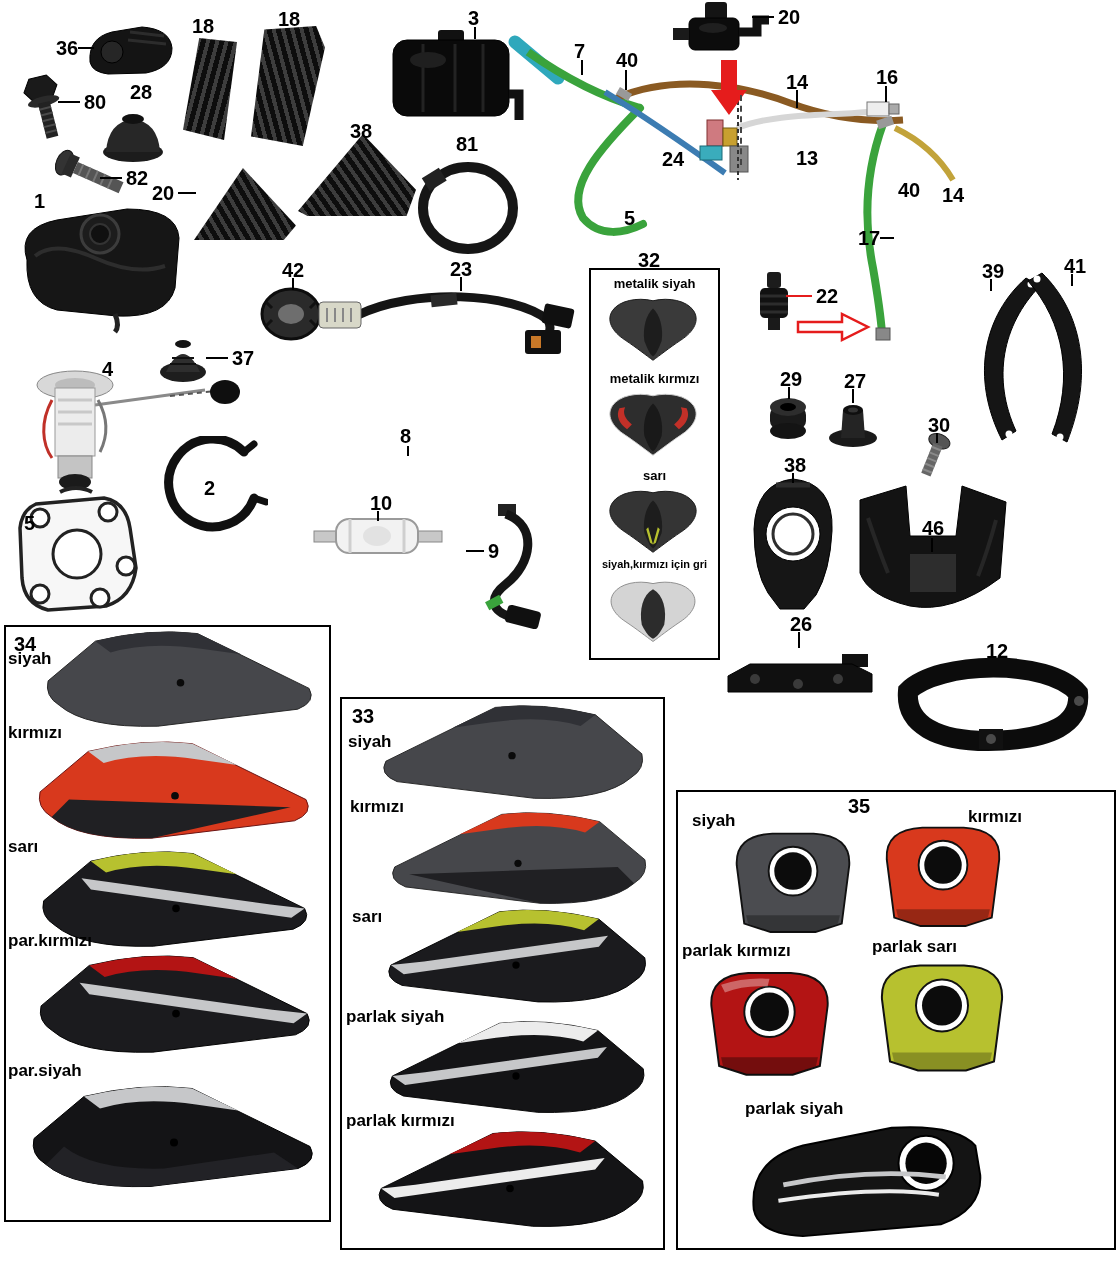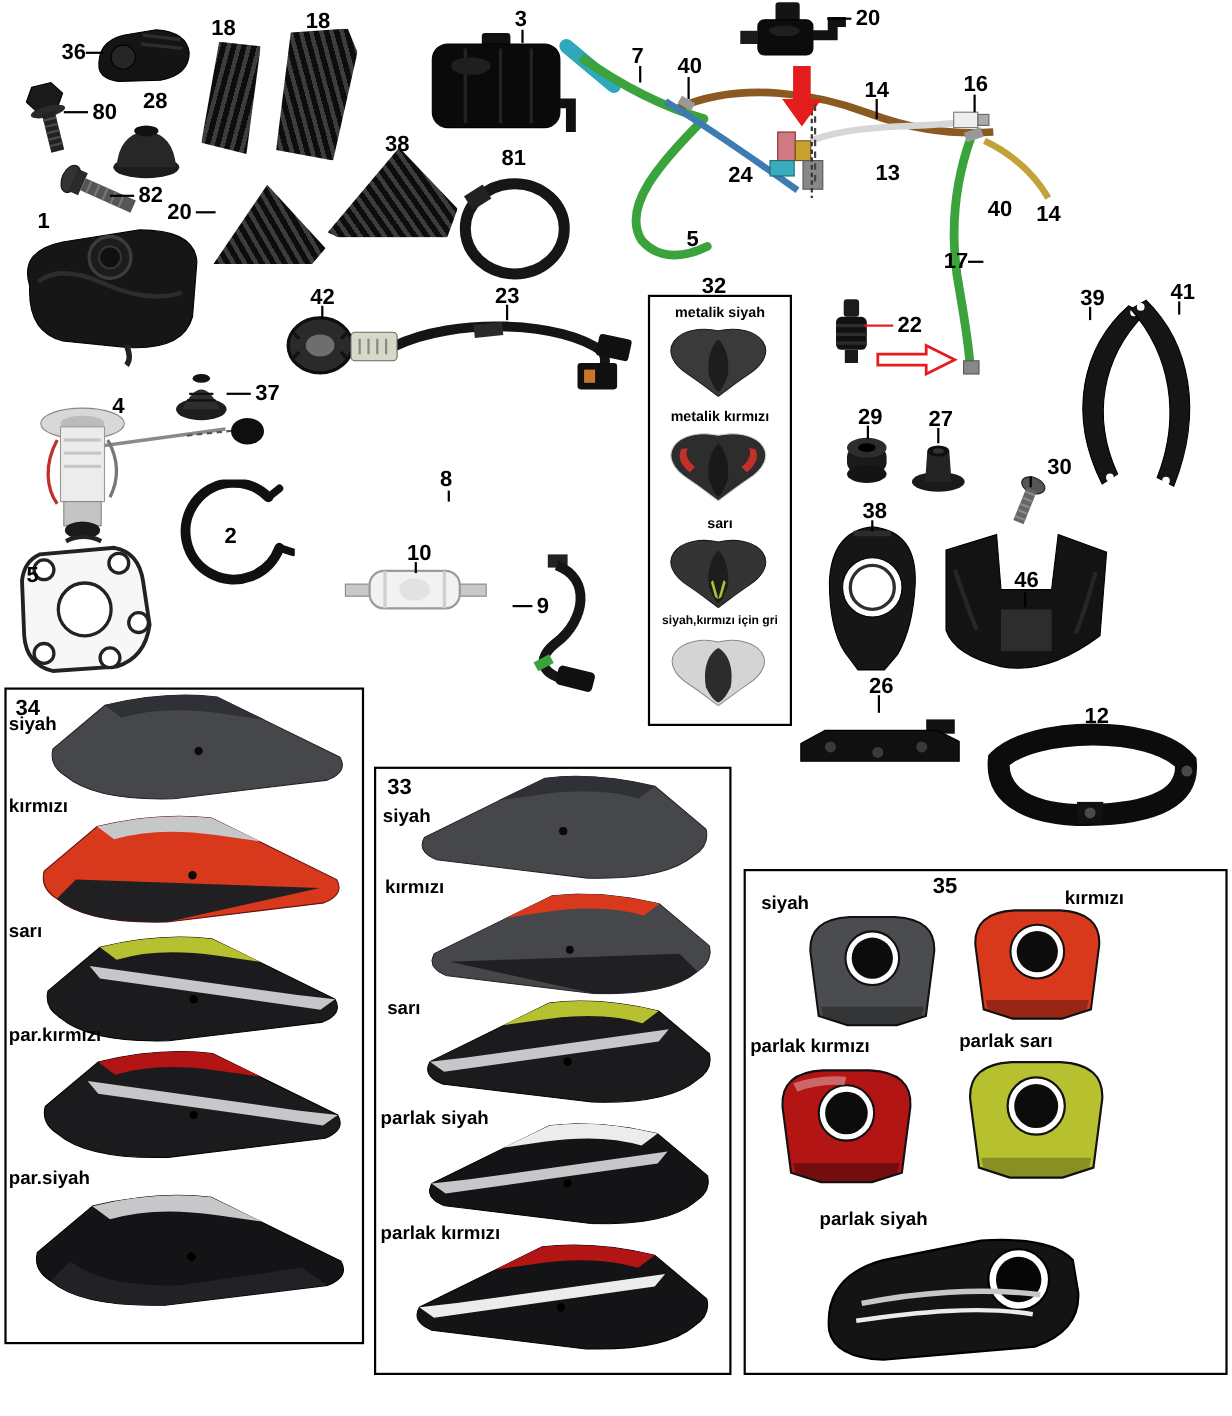--- a/index.html
+++ b/index.html
@@ -455,21 +455,21 @@
   <div class="num" style="left:450px;top:259px">23</div>
   <div class="num" style="left:638px;top:250px">32</div>
   <div class="num" style="left:816px;top:286px">22</div>
   <div class="num" style="left:982px;top:261px">39</div>
   <div class="num" style="left:1064px;top:256px">41</div>
   <div class="num" style="left:232px;top:348px">37</div>
   <div class="num" style="left:102px;top:359px">4</div>
   <div class="num" style="left:780px;top:369px">29</div>
   <div class="num" style="left:844px;top:371px">27</div>
   <div class="num" style="left:400px;top:426px">8</div>
-  <div class="num" style="left:952px;top:415px">30</div>
+  <div class="num" style="left:928px;top:415px">30</div>
   <div class="num" style="left:204px;top:478px">2</div>
   <div class="num" style="left:784px;top:455px">38</div>
   <div class="num" style="left:922px;top:518px">46</div>
   <div class="num" style="left:24px;top:513px">5</div>
   <div class="num" style="left:370px;top:493px">10</div>
   <div class="num" style="left:488px;top:541px">9</div>
   <div class="num" style="left:790px;top:614px">26</div>
   <div class="num" style="left:986px;top:641px">12</div>
   <div class="num" style="left:14px;top:634px">34</div>
   <div class="num" style="left:352px;top:706px">33</div>

